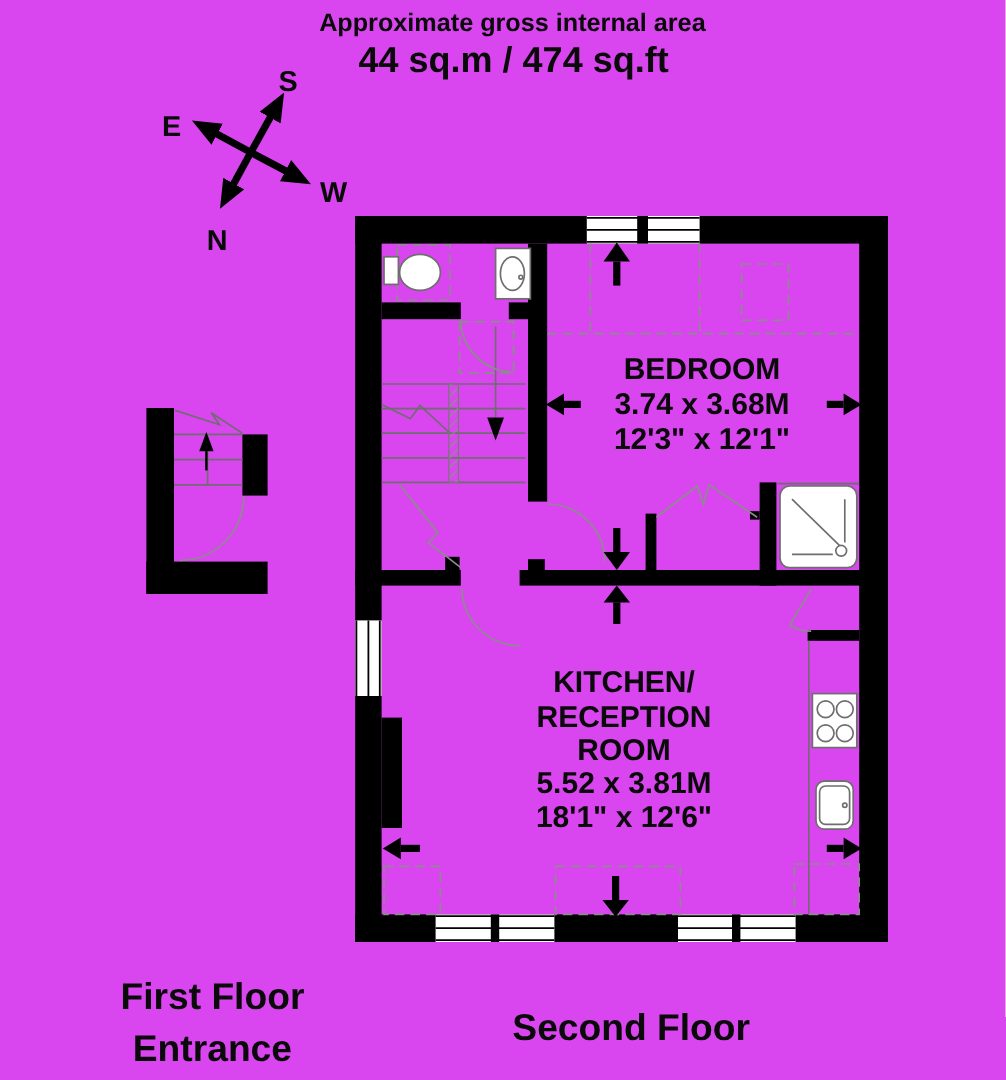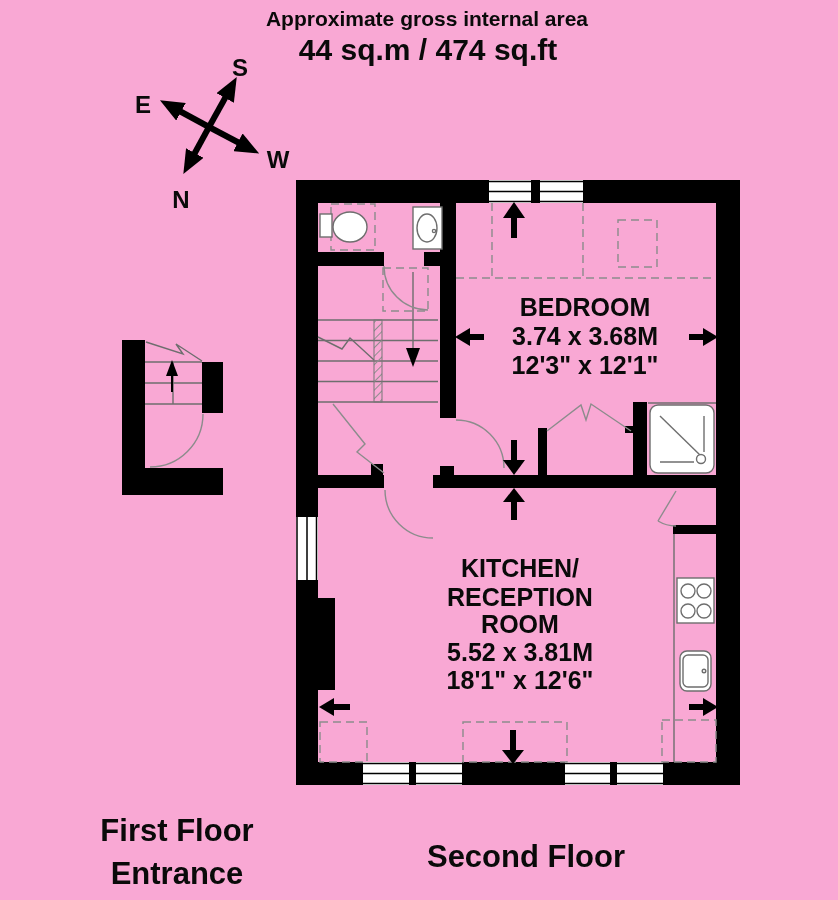--- a/index.html
+++ b/index.html
@@ -1,16 +1,16 @@
 <!DOCTYPE html>
 <html><head>
 <meta charset="utf-8">
 <style>
   html,body{margin:0;padding:0;background:#ffffff;}
-  #stage{position:relative;width:838px;height:900px;background:#f9a8d4;overflow:hidden;}
+  #stage{position:relative;width:838px;height:900px;background:#d946ef;overflow:hidden;}
   svg{display:block;}
   .wall{fill:#000;}
   .whitefill{fill:#fff;}
   .ln{stroke:#000;stroke-width:1.5;fill:none;}
   .fix{fill:#fff;stroke:#6e6e6e;stroke-width:1.4;}
   .fixline{stroke:#6e6e6e;stroke-width:1.4;fill:none;}
   .dash{stroke:#8c8c8c;stroke-width:1.4;fill:none;stroke-dasharray:8 5;}
   .door{stroke:#8c8c8c;stroke-width:1.4;fill:none;}
   .arrow{fill:#000;stroke:none;}
   .arrowline{stroke:#000;stroke-width:2;fill:none;}

